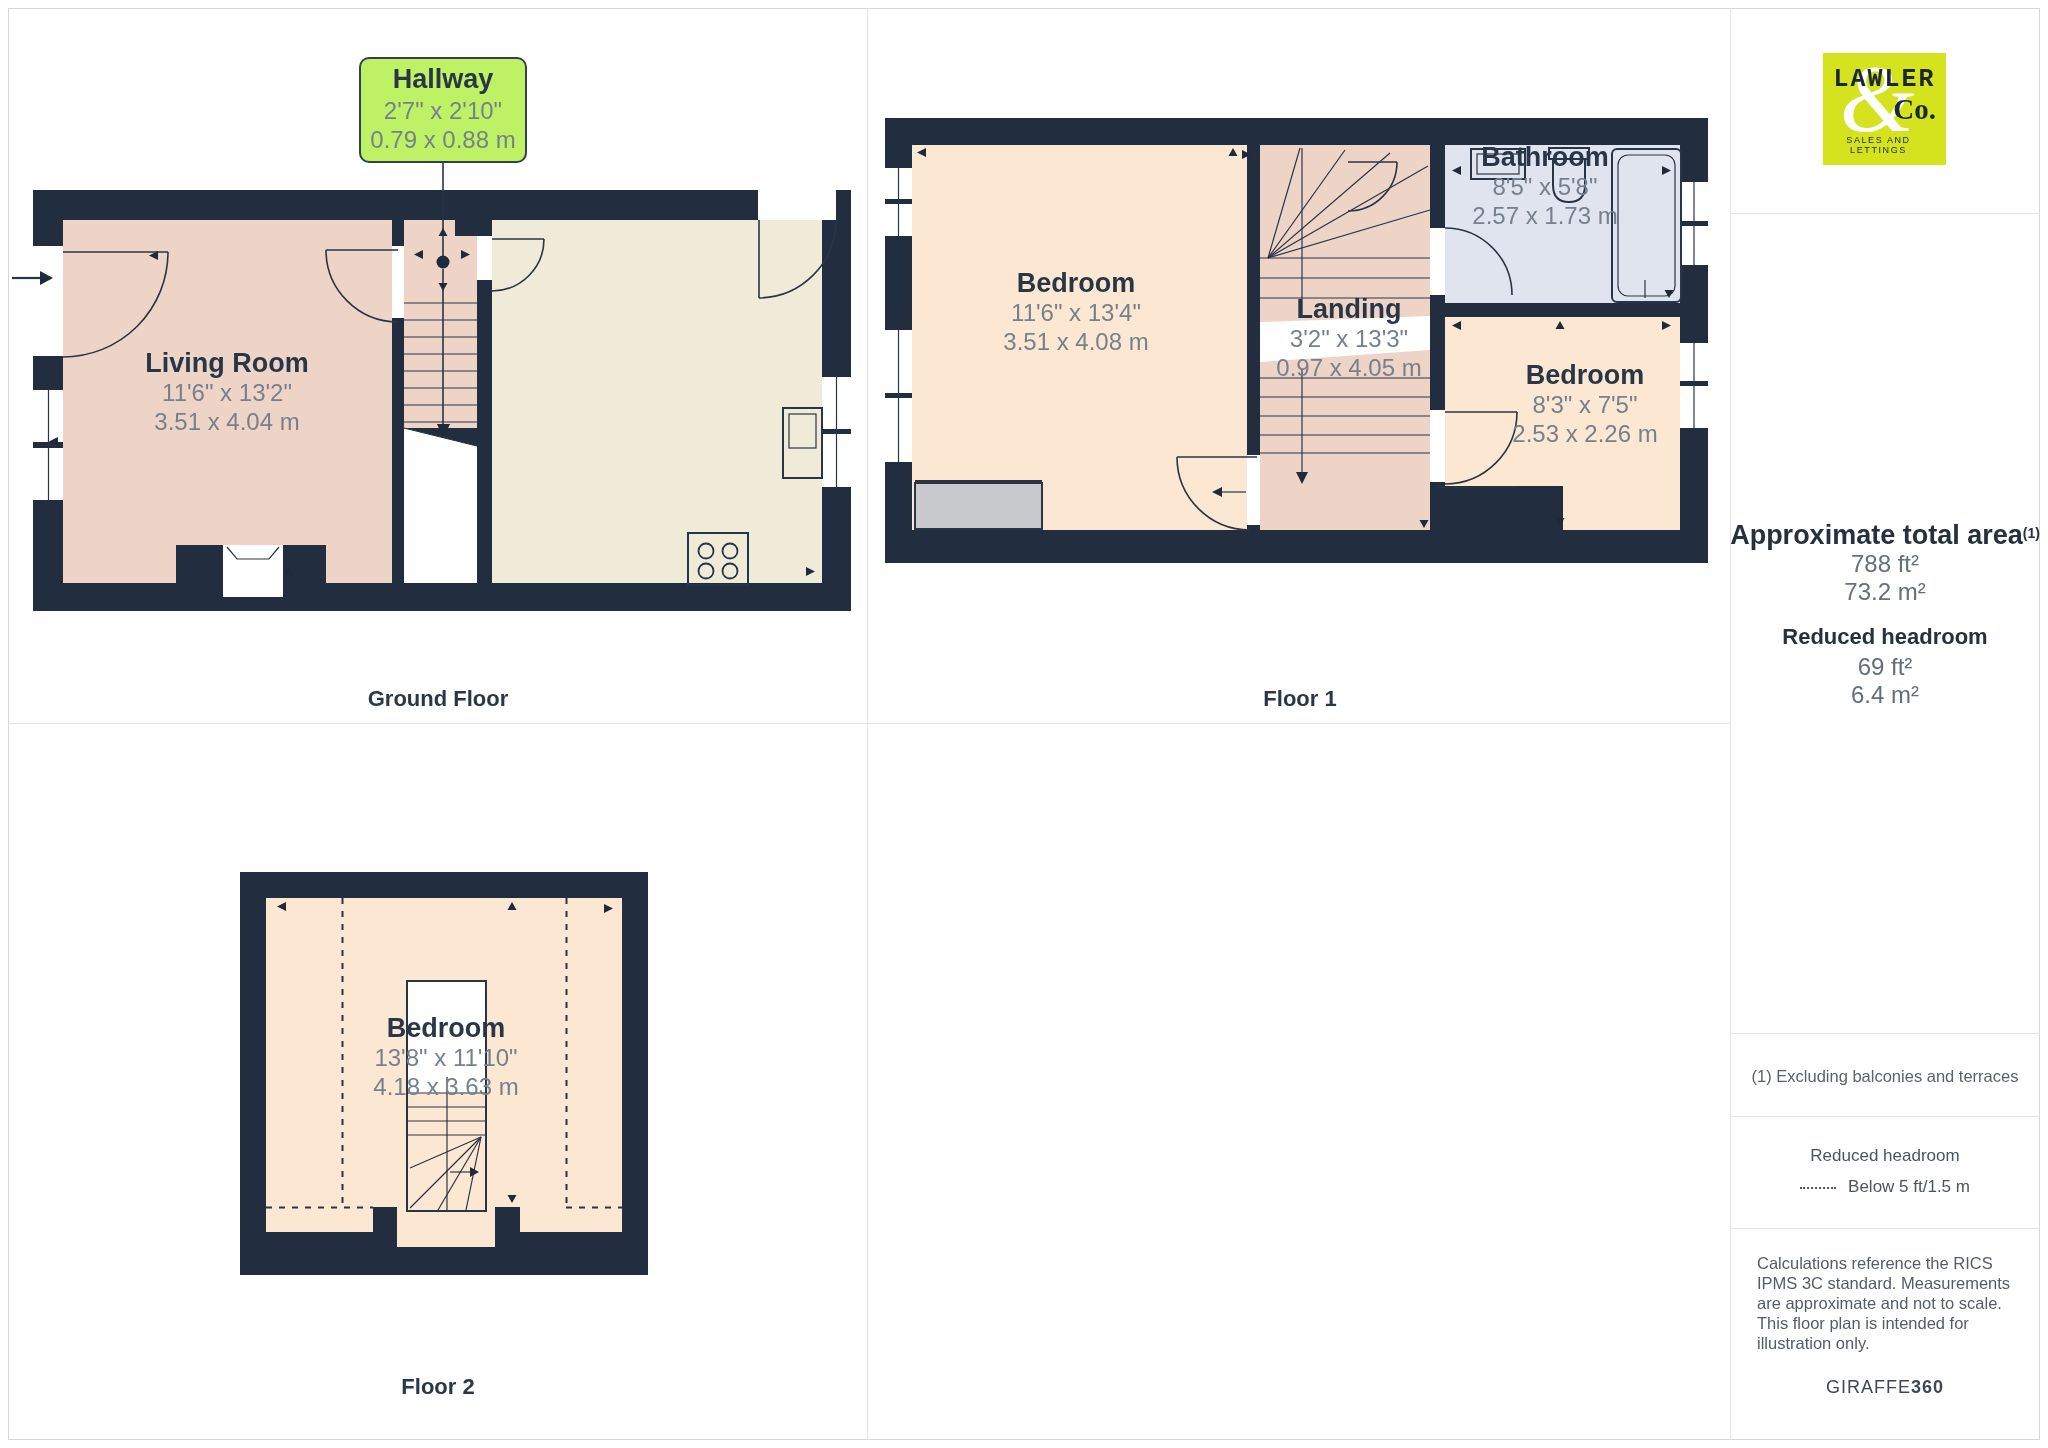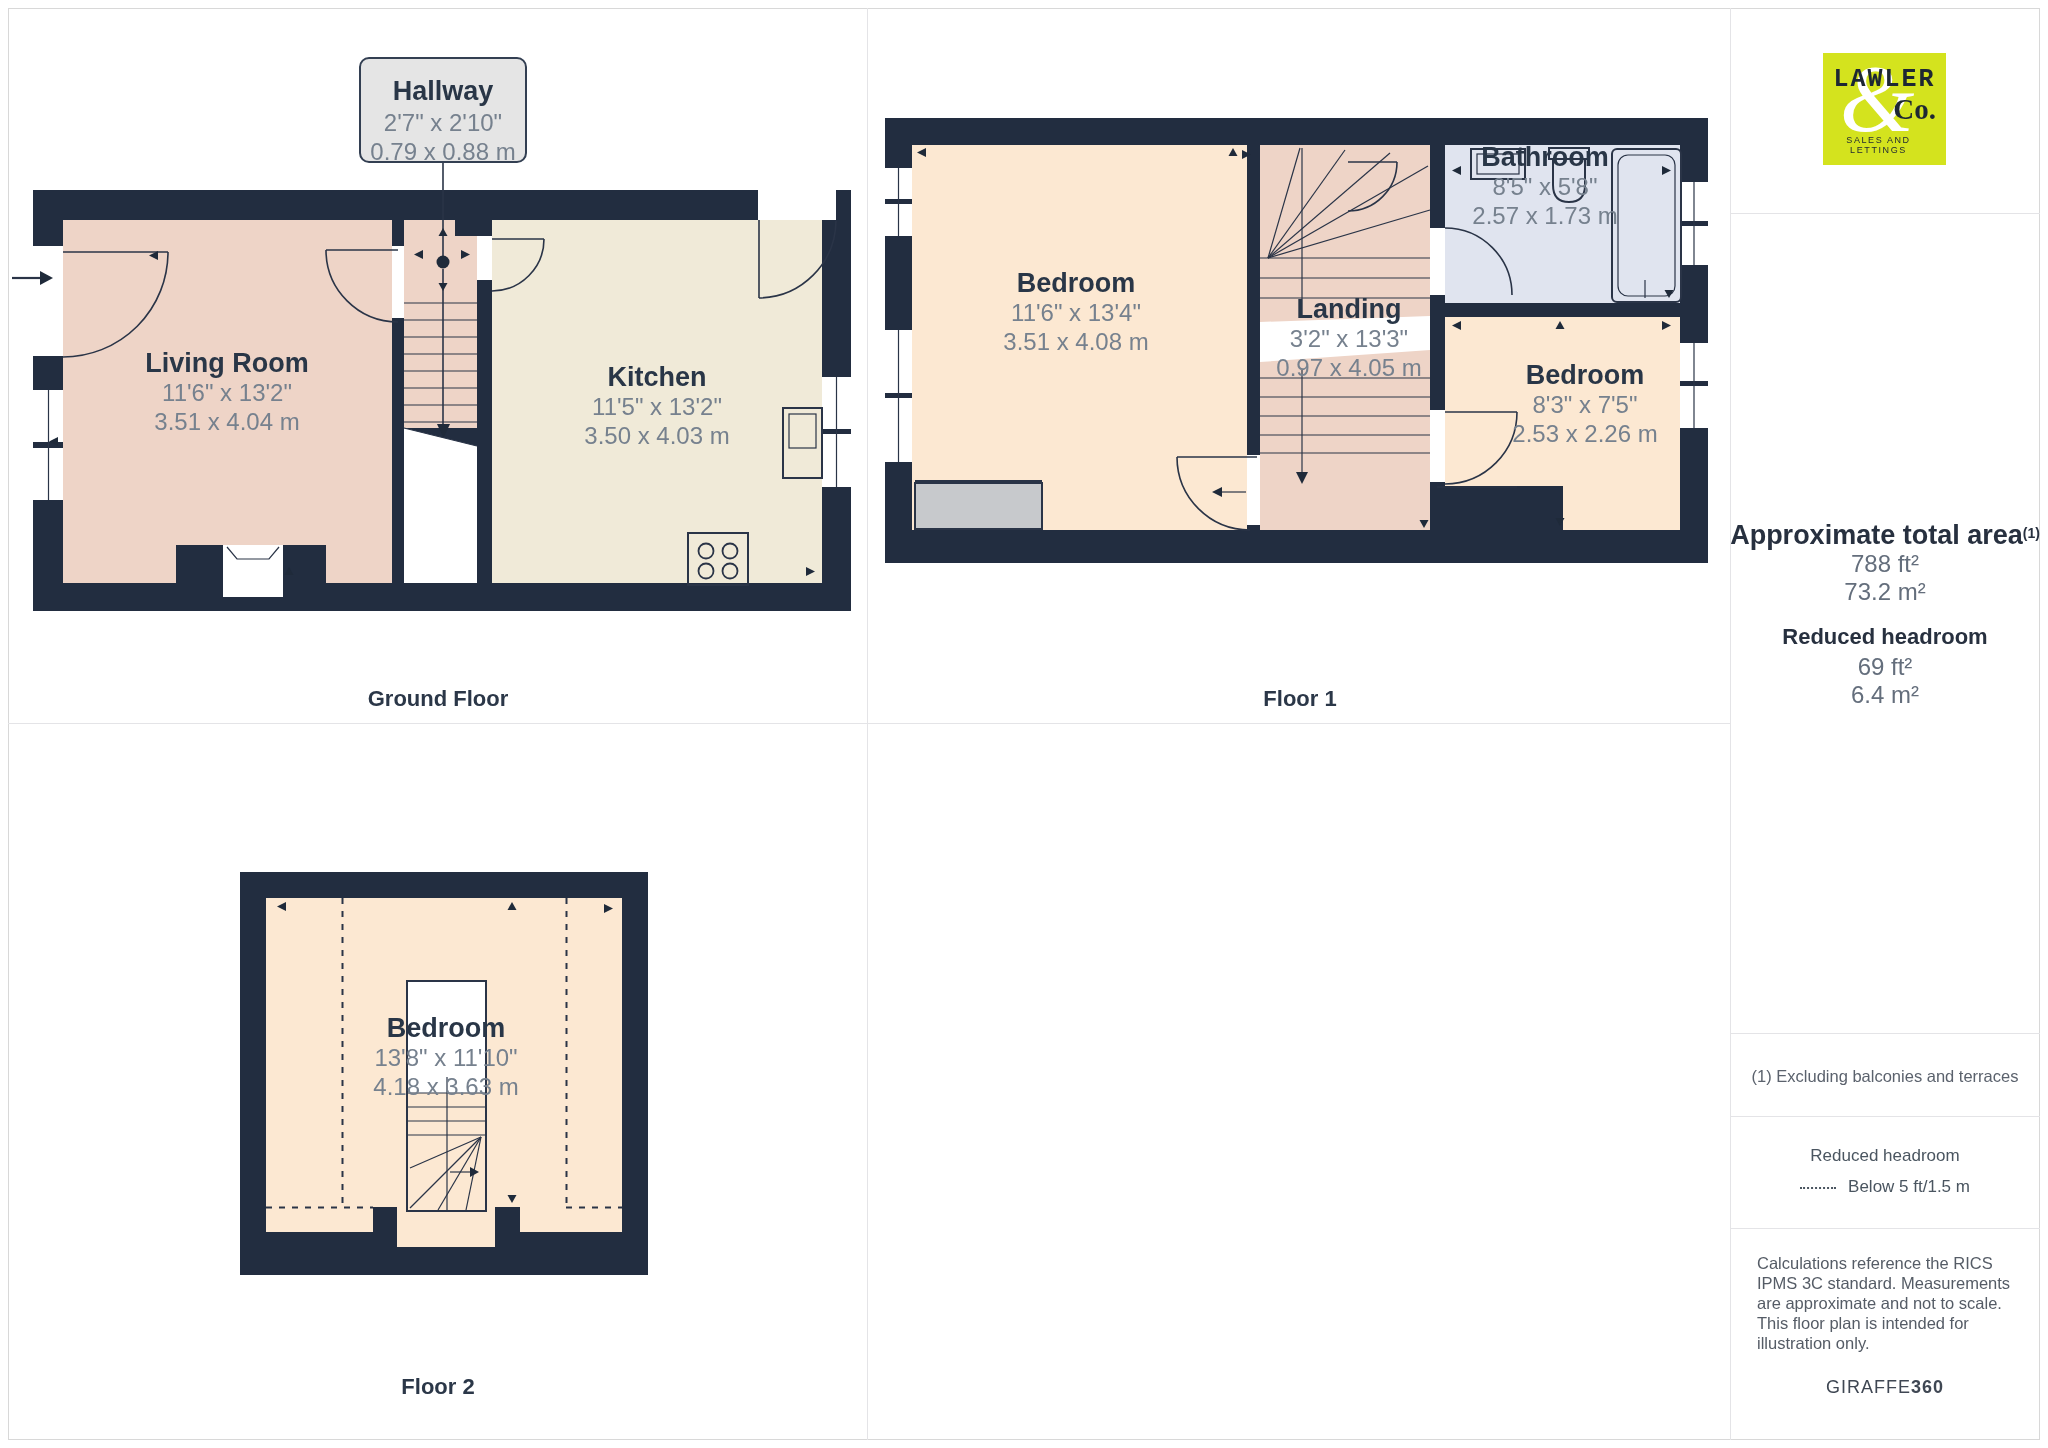--- a/index.html
+++ b/index.html
@@ -20,22 +20,22 @@
   .mk{fill:#1f2a3a}
   .dash{stroke:#2a3447;stroke-width:2;fill:none;stroke-dasharray:6 7}
   .grid{stroke:#e4e4e7;stroke-width:1}
   .frame{stroke:#d8d8d8;stroke-width:1;fill:none}
   .fix{stroke:#2a3447;stroke-width:2;fill:none}
   
   .rlabel{position:absolute;transform:translateX(-50%);text-align:center;white-space:nowrap;z-index:5}
   .rname{font-size:27px;font-weight:700;color:#293647;line-height:30px}
   .rdim{font-size:24px;color:#76818e;line-height:29px}
   .flabel{position:absolute;transform:translateX(-50%);font-size:22px;font-weight:700;color:#2b3748;white-space:nowrap;z-index:5}
-  .callout{position:absolute;left:359px;top:57px;width:168px;height:106px;background:#e5e5e5;
-           border:2px solid #333f52;border-radius:10px;text-align:center;padding-top:16px;box-sizing:border-box;z-index:6}
+  .callout{position:absolute;left:359px;top:57px;width:168px;height:106px;background:#bef264;
+           border:2px solid #333f52;border-radius:10px;text-align:center;padding-top:4px;box-sizing:border-box;z-index:6}
   .callout .rname{line-height:33px}
   
   .logo{position:absolute;left:1823px;top:53px;width:123px;height:112px;z-index:5;overflow:hidden}
   .logo .amp{position:absolute;left:50%;top:50%;transform:translate(-60%,-60%);font-family:"Liberation Serif",serif;
              font-style:italic;font-size:96px;color:#ffffff;z-index:1;line-height:96px}
   .logo .word{position:absolute;left:0;right:0;top:12px;text-align:center;font-family:Liberation Mono, monospace;
               font-size:25px;letter-spacing:2px;color:#1d2733;z-index:2;font-weight:600}
   .logo .co{position:absolute;right:10px;top:40px;font-family:"Liberation Serif",serif;font-size:29px;color:#1d2733;z-index:2;font-weight:600}
   .logo .tag{position:absolute;left:0;right:12px;bottom:10px;text-align:center;font-size:9px;letter-spacing:1.6px;color:#222b33;z-index:2}
   .sb{position:absolute;transform:translateX(-50%);text-align:right;white-space:nowrap;z-index:5}
@@ -298,25 +298,20 @@
   <div class="rname">Hallway</div>
   <div class="rdim">2'7" x 2'10"</div>
   <div class="rdim">0.79 x 0.88 m</div>
 </div>
 
 <div class="rlabel" style="left:227px;top:348px">
   <div class="rname">Living Room</div>
   <div class="rdim">11'6" x 13'2"</div>
   <div class="rdim">3.51 x 4.04 m</div>
 </div>
-<div class="rlabel" style="left:657px;top:362px">
-  <div class="rname">Kitchen</div>
-  <div class="rdim">11'5" x 13'2"</div>
-  <div class="rdim">3.50 x 4.03 m</div>
-</div>
 <div class="rlabel" style="left:1076px;top:268px">
   <div class="rname">Bedroom</div>
   <div class="rdim">11'6" x 13'4"</div>
   <div class="rdim">3.51 x 4.08 m</div>
 </div>
 <div class="rlabel" style="left:1349px;top:294px">
   <div class="rname">Landing</div>
   <div class="rdim">3'2" x 13'3"</div>
   <div class="rdim">0.97 x 4.05 m</div>
 </div>

